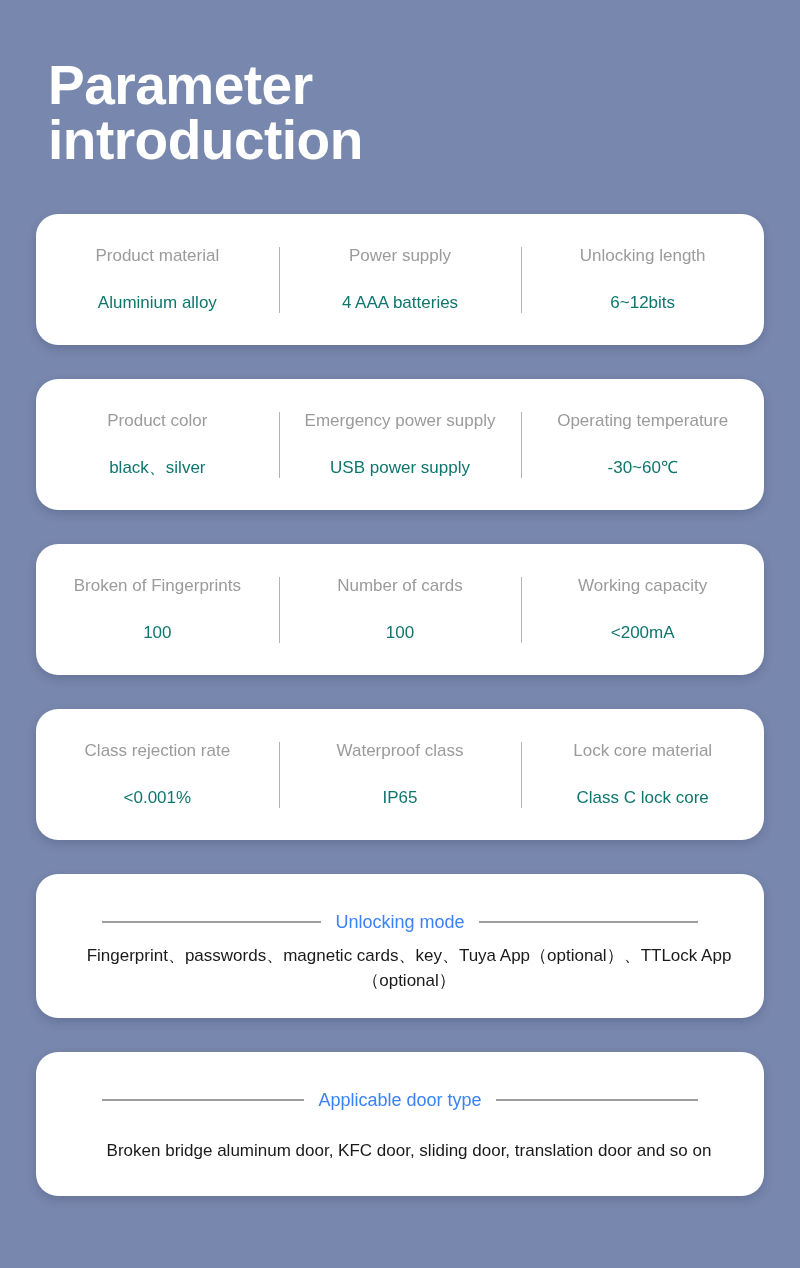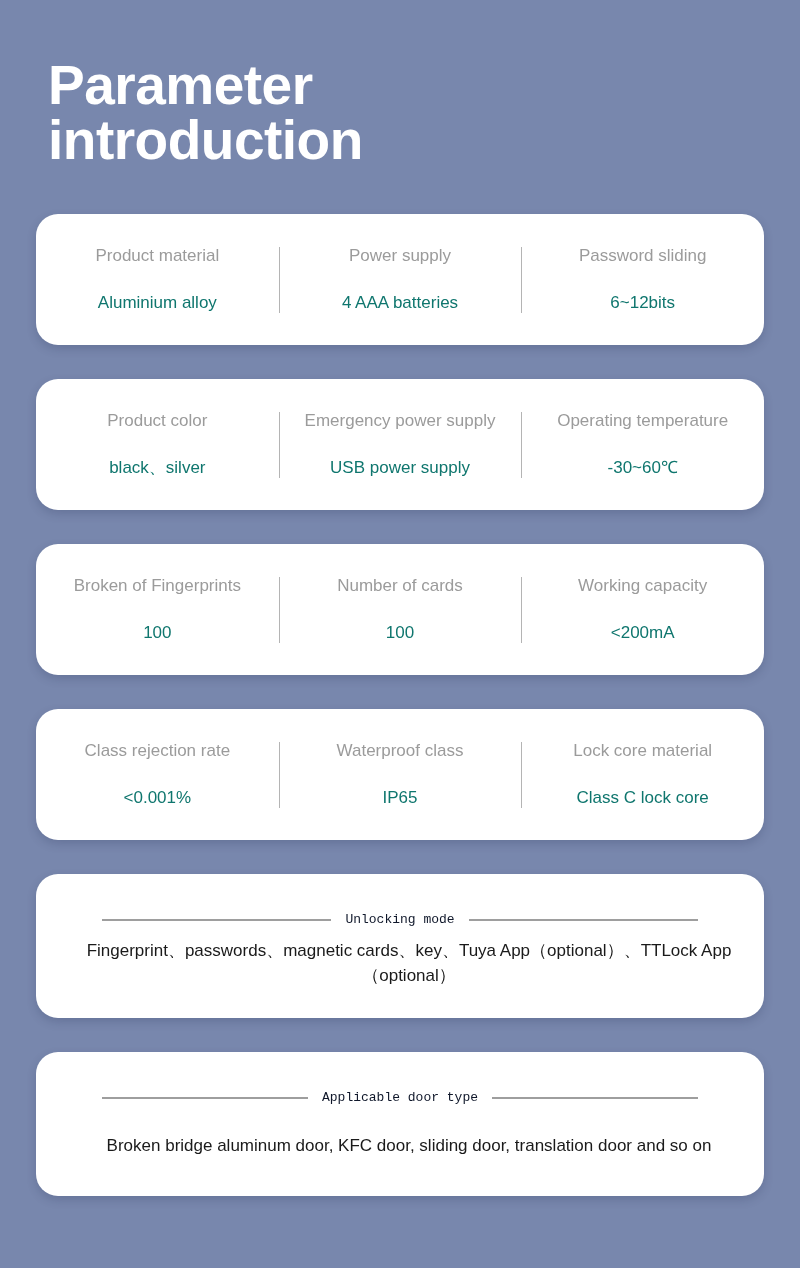--- a/index.html
+++ b/index.html
@@ -119,26 +119,25 @@
     align-items: center;
     width: 596px;
     margin-top: 39px;
   }
   .wide-heading .rule {
     flex: 1 1 auto;
     height: 2px;
     background: #9e9e9e;
   }
   .wide-heading .heading-text {
-    color: #0f172a;
-    font-size: 13px;
+    color: #3b82f6;
+    font-size: 18px;
     line-height: 1;
     white-space: nowrap;
     padding: 0 14px;
-    font-family: Liberation Mono, monospace;
   }
 
   .wide-body {
     color: #1a1a1a;
     font-size: 17px;
     line-height: 1.45;
     text-align: center;
     width: 660px;
     margin-top: 13px;
     margin-left: 18px;
@@ -163,21 +162,21 @@
     <div class="card spec-card">
       <div class="spec-col">
         <div class="spec-label">Product material</div>
         <div class="spec-value">Aluminium alloy</div>
       </div>
       <div class="spec-col">
         <div class="spec-label">Power supply</div>
         <div class="spec-value">4 AAA batteries</div>
       </div>
       <div class="spec-col">
-        <div class="spec-label">Password sliding</div>
+        <div class="spec-label">Unlocking length</div>
         <div class="spec-value">6~12bits</div>
       </div>
     </div>
 
     <div class="card spec-card">
       <div class="spec-col">
         <div class="spec-label">Product color</div>
         <div class="spec-value">black、silver</div>
       </div>
       <div class="spec-col">

